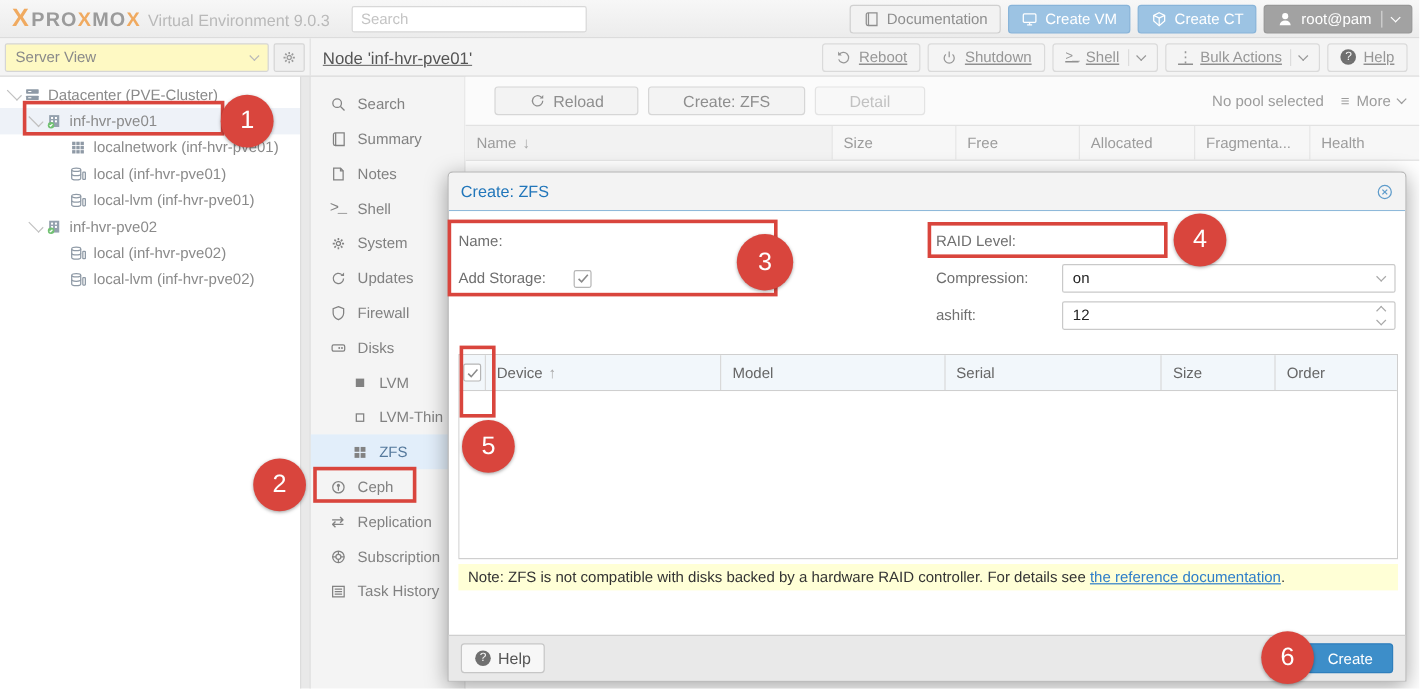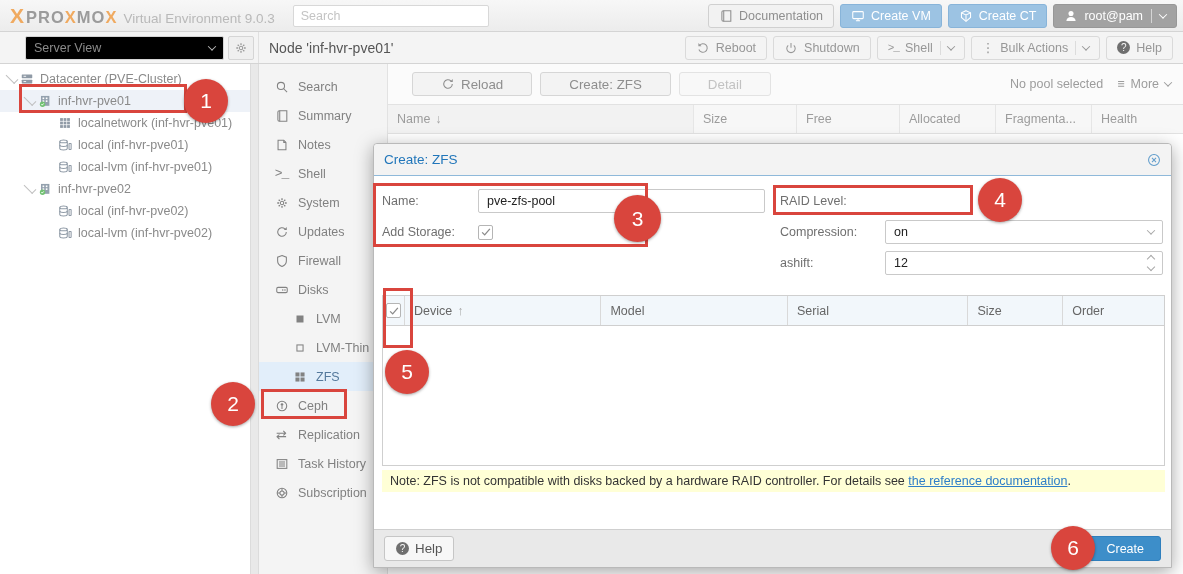--- a/index.html
+++ b/index.html
@@ -23,26 +23,26 @@
           border:1px solid #d0d0d0; background:#f2f2f2; color:#8e8e8e; font-size:12.5px; cursor:pointer; }
   .tbtn.blue { background:#9cc3e3; border-color:#88b4d9; color:#fff; }
   .tbtn.dark { background:#a2a2a2; border-color:#979797; color:#fff; }
   .tbtn .sep { width:1px; height:14px; background:rgba(255,255,255,.55); margin:0 2px; }
   .chv { display:inline-block; width:6px; height:6px; border-right:1.4px solid currentColor;
          border-bottom:1.4px solid currentColor; transform:rotate(45deg) translate(-1px,-1px); }
 
   
   .viewbar { height:32px; background:#f4f4f4; border-bottom:1px solid #d4d4d4; display:flex; }
   .viewbar-left { width:259px; display:flex; align-items:center; padding:0 4px; gap:4px; border-right:1px solid #e0e0e0; }
-  .select-box { flex:1; height:24px; background:#000000; border:1px solid #d5d5d5; border-radius:2px;
-                display:flex; align-items:center; padding:0 8px; color:#8a8a8a; cursor:pointer;margin-left:21px; }
+  .select-box { flex:1; height:24px; background:#fef9c3; border:1px solid #d5d5d5; border-radius:2px;
+                display:flex; align-items:center; padding:0 8px; color:#8a8a8a; cursor:pointer; }
   .select-box .chv { margin-left:auto; color:#b9b9b9; }
   .gear-btn { width:26px; height:24px; background:#efefef; border:1px solid #d5d5d5; border-radius:2px;
               display:flex; align-items:center; justify-content:center; color:#9a9a9a; font-size:14px; cursor:pointer; }
-  .viewbar-right { flex:1; display:flex; align-items:center; padding:0 10px; }
+  .viewbar-right { flex:1; display:flex; align-items:center; padding:0 10px;text-decoration:underline; }
   .node-title { font-size:14px; color:#555; }
   .nodebtns { margin-left:auto; display:flex; gap:6px; }
   .nbtn { display:inline-flex; align-items:center; gap:6px; height:24px; padding:0 10px; border-radius:3px;
           border:1px solid #dadada; background:#f4f4f4; color:#979797; font-size:12.5px; cursor:pointer; }
   .nbtn .vsep { width:1px; height:14px; background:#dcdcdc; margin:0 1px; }
 
   
   .main { display:flex; height:510px; }
   .tree-panel { width:250px; background:#fff; padding-top:4px; overflow:hidden; }
   .splitter { width:9px; background:#e9e9e9; border-left:1px solid #dcdcdc; border-right:1px solid #dcdcdc; cursor:col-resize; }
@@ -467,40 +467,40 @@
           </span>
           <span>Ceph</span>
         </div>
       <div class="menu-row">
           <span class="micon">⇄</span>
           <span>Replication</span>
         </div>
       <div class="menu-row">
           <span class="micon">
             <svg width="14" height="14" viewBox="0 0 16 16" fill="none" stroke="currentColor" stroke-width="1.2">
-              <rect x="2.5" y="3" width="11" height="10"></rect>
-              <line x1="4.5" y1="5.7" x2="11.5" y2="5.7"></line>
-              <line x1="4.5" y1="8" x2="11.5" y2="8"></line>
-              <line x1="4.5" y1="10.3" x2="11.5" y2="10.3"></line>
-            </svg>
-          </span>
-          <span>Task History</span>
-        </div>
-      <div class="menu-row">
-          <span class="micon">
-            <svg width="14" height="14" viewBox="0 0 16 16" fill="none" stroke="currentColor" stroke-width="1.2">
               <circle cx="8" cy="8" r="5.5"></circle>
               <circle cx="8" cy="8" r="2.4"></circle>
               <line x1="8" y1="2.5" x2="8" y2="5.6"></line>
               <line x1="8" y1="10.4" x2="8" y2="13.5"></line>
               <line x1="2.5" y1="8" x2="5.6" y2="8"></line>
               <line x1="10.4" y1="8" x2="13.5" y2="8"></line>
             </svg>
           </span>
           <span>Subscription</span>
+        </div>
+      <div class="menu-row">
+          <span class="micon">
+            <svg width="14" height="14" viewBox="0 0 16 16" fill="none" stroke="currentColor" stroke-width="1.2">
+              <rect x="2.5" y="3" width="11" height="10"></rect>
+              <line x1="4.5" y1="5.7" x2="11.5" y2="5.7"></line>
+              <line x1="4.5" y1="8" x2="11.5" y2="8"></line>
+              <line x1="4.5" y1="10.3" x2="11.5" y2="10.3"></line>
+            </svg>
+          </span>
+          <span>Task History</span>
         </div>
     </nav>
 
     <section class="content">
       <div class="content-toolbar">
         <button class="cbtn">
             <span>
               <svg width="14" height="14" viewBox="0 0 16 16" fill="none" stroke="currentColor" stroke-width="1.2">
                 <path d="M12.9 8a4.9 4.9 0 1 1-1.6-3.6"></path>
                 <path d="M13.4 2.4v3.4h-3.4z" fill="currentColor" stroke="none"></path>
@@ -555,21 +555,20 @@
             <circle cx="8" cy="8" r="6.2"></circle>
             <path d="M5.7 5.7l4.6 4.6M10.3 5.7l-4.6 4.6"></path>
           </svg>
         </span>
     </div>
     <div class="dlg-body">
       <div class="form-cols">
         <div class="fcol">
           <div class="frow">
             <span class="flabel">Name:</span>
-            <input class="finput" value="pve-zfs-pool" style="">
           </div>
           <div class="frow">
             <span class="flabel">Add Storage:</span>
             <span class="cbox">
                 <span>
                   <svg width="14" height="14" viewBox="0 0 16 16" fill="none" stroke="currentColor" stroke-width="1.2">
                     <path d="M3.6 8.4l2.9 2.9 5.9-6.8" stroke-width="1.5"></path>
                   </svg>
                 </span>
               </span>

